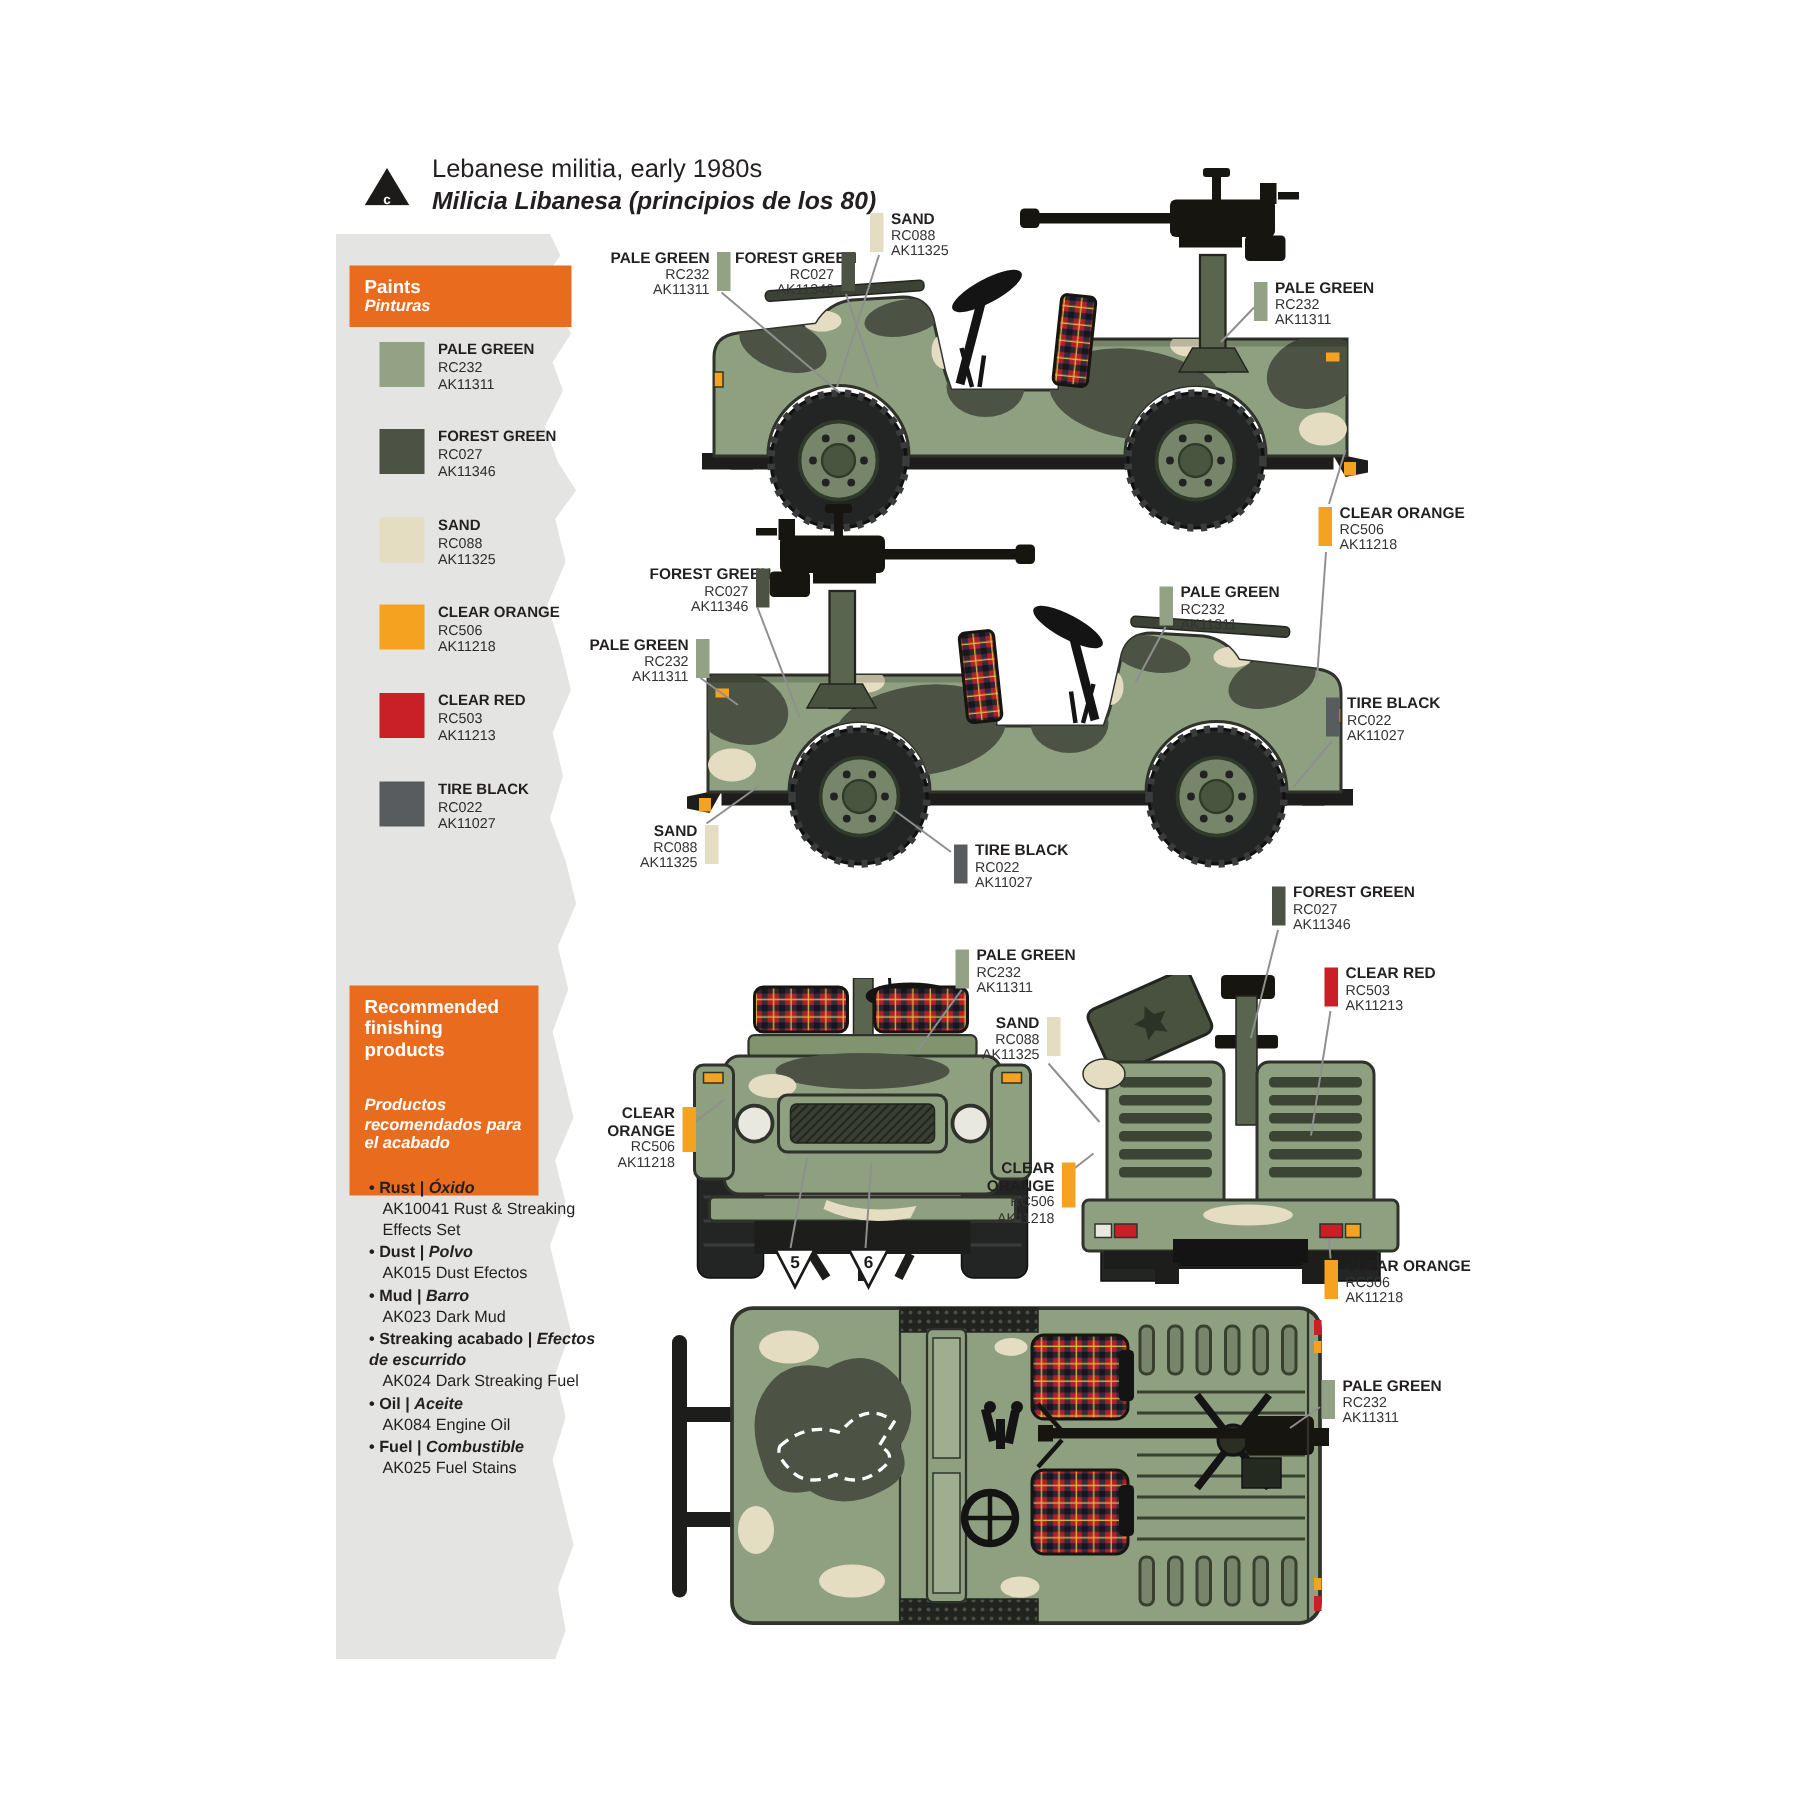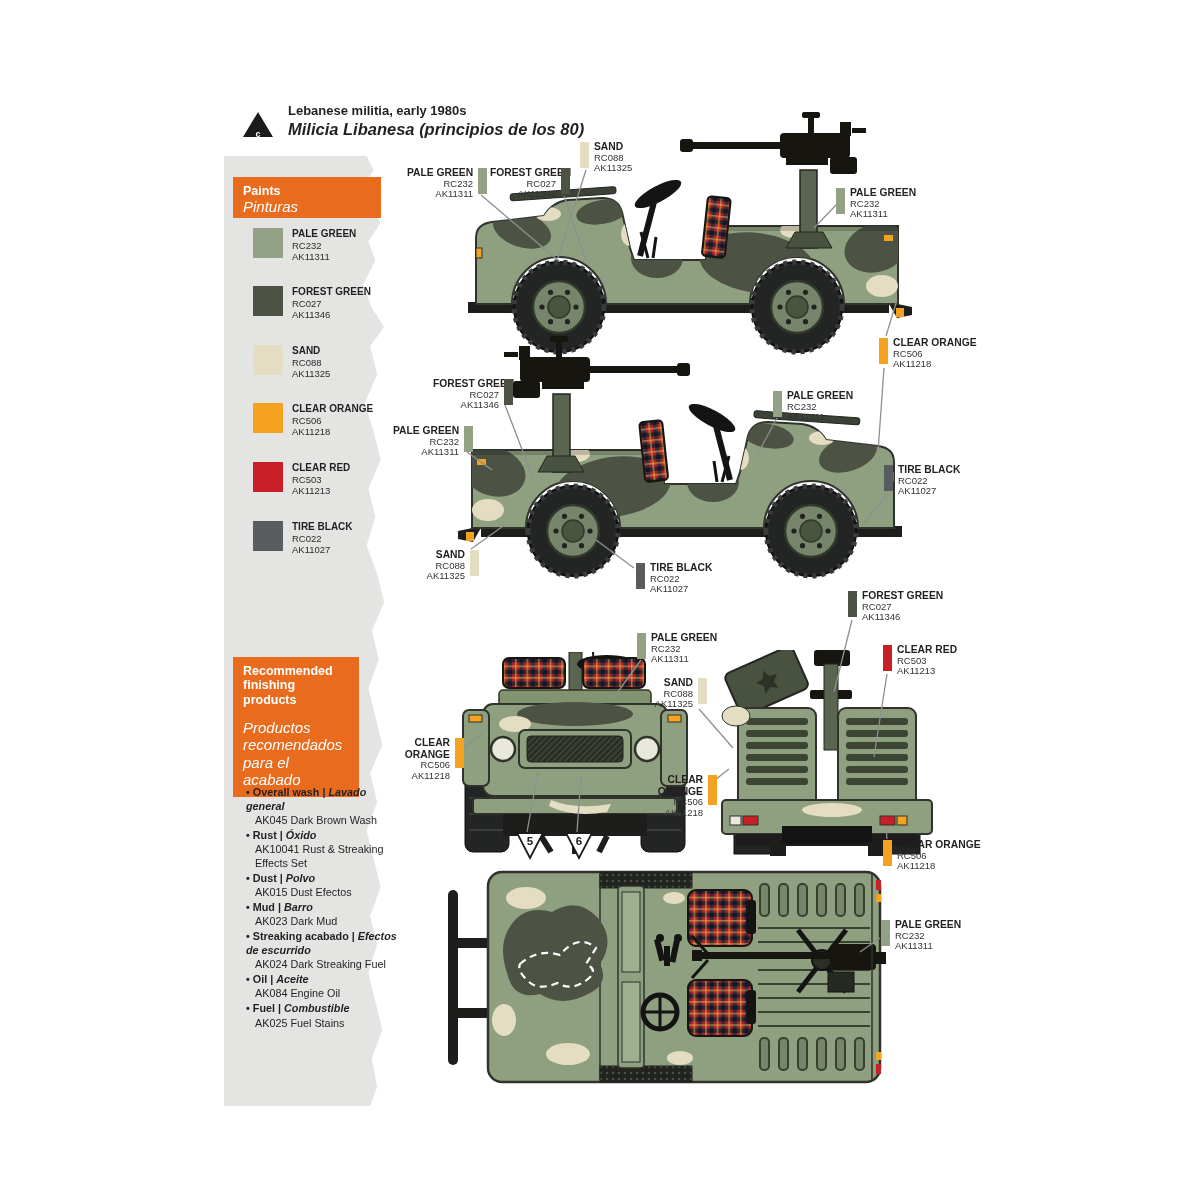--- a/index.html
+++ b/index.html
@@ -4,29 +4,29 @@
 <style>
   html,body{margin:0;padding:0}
   body{width:1200px;height:1200px;position:relative;background:#fff;
        font-family:"Liberation Sans",sans-serif;color:#231f20;overflow:hidden}
   .abs{position:absolute}
   
   .sidebar{position:absolute;left:224px;top:156px;width:174px;height:950px;background:#e4e4e2;
     clip-path:polygon(0 0,82% 0,86% 1.5%,80% 3%,84% 5%,90% 7%,83% 9%,87% 11%,80% 13.5%,85% 16%,92% 18%,84% 20%,88% 23%,81% 26%,86% 29%,90% 32%,83% 35%,87% 38%,82% 41%,88% 44%,92% 47%,85% 50%,89% 53%,83% 56%,87% 59%,91% 62%,84% 65%,88% 68%,82% 71%,86% 74%,90% 77%,84% 80%,88% 83%,83% 86%,87% 89%,91% 92%,85% 95%,88% 98%,84% 100%,0 100%)}
   
   .title{position:absolute;left:288px;top:103px;line-height:1.22}
-  .t1{font-size:13px;font-weight:bold}
+  .t1{font-size:17px;font-weight:normal}
   .t2{font-size:16.5px;font-weight:bold;font-style:italic}
   .tri{position:absolute;left:243px;top:112px;width:30px;height:25px;background:#1c1b19;
        clip-path:polygon(50% 0,100% 100%,0 100%);text-align:center}
   .tri span{color:#fff;font-size:9px;font-weight:bold;line-height:1;position:relative;top:11px}
   
   .obox{position:absolute;background:#e96b1e;color:#fff;box-sizing:border-box;padding:7px 10px}
   .ob-en{font-size:12.5px;font-weight:bold;line-height:1.15}
-  .ob-es{font-size:15px;font-weight:normal;font-style:italic;line-height:1.15}
+  .ob-es{font-size:11px;font-weight:bold;font-style:italic;line-height:1.15}
   
   .prow{position:absolute;left:253px;display:flex;align-items:flex-start}
   .psw{width:30px;height:30px;flex:none}
   .ptx{margin-left:9px;line-height:1.18}
   .pname{font-size:10px;font-weight:bold;display:block;white-space:nowrap}
   .pcode{font-size:9.5px;color:#2e2b2b;display:block}
   
   .fplist{position:absolute;left:246px;top:785px;width:156px;font-size:10.8px;line-height:1.3}
   .fp{margin-bottom:1px}
   .fp-en::before{content:"• ";font-weight:bold}
@@ -190,25 +190,24 @@
   <span class="psw" style="background: rgb(89, 92, 94);"></span>
   <span class="ptx">
       <span class="pname">TIRE BLACK</span>
       <span class="pcode">RC022</span>
       <span class="pcode">AK11027</span>
     </span>
 </div>
 
 <div class="obox" style="left:233px;top:657px;width:126px;height:140px">
   <div class="ob-en">Recommended finishing products</div>
-  <div class="ob-es" style="margin-top:12px">Productos recomendados para el acabado</div>
+  <div class="ob-es" style="margin-top:24px">Productos recomendados para el acabado</div>
 </div>
 
 <div class="fplist">
-  <div class="fp"><span class="fp-en">Overall wash |</span> <span class="fp-es">Lavado general</span><div class="fp-prod">AK045 Dark Brown Wash</div></div>
   <div class="fp"><span class="fp-en">Rust |</span> <span class="fp-es">Óxido</span><div class="fp-prod">AK10041 Rust &amp; Streaking Effects Set</div></div>
   <div class="fp"><span class="fp-en">Dust |</span> <span class="fp-es">Polvo</span><div class="fp-prod">AK015 Dust Efectos</div></div>
   <div class="fp"><span class="fp-en">Mud |</span> <span class="fp-es">Barro</span><div class="fp-prod">AK023 Dark Mud</div></div>
   <div class="fp"><span class="fp-en">Streaking acabado |</span> <span class="fp-es">Efectos de escurrido</span><div class="fp-prod">AK024 Dark Streaking Fuel</div></div>
   <div class="fp"><span class="fp-en">Oil |</span> <span class="fp-es">Aceite</span><div class="fp-prod">AK084 Engine Oil</div></div>
   <div class="fp"><span class="fp-en">Fuel |</span> <span class="fp-es">Combustible</span><div class="fp-prod">AK025 Fuel Stains</div></div>
 </div>
 
 <svg class="abs" style="left:452px;top:108px" width="470" height="250" viewBox="0 0 470 250">
   <use href="#veh-side"></use>

